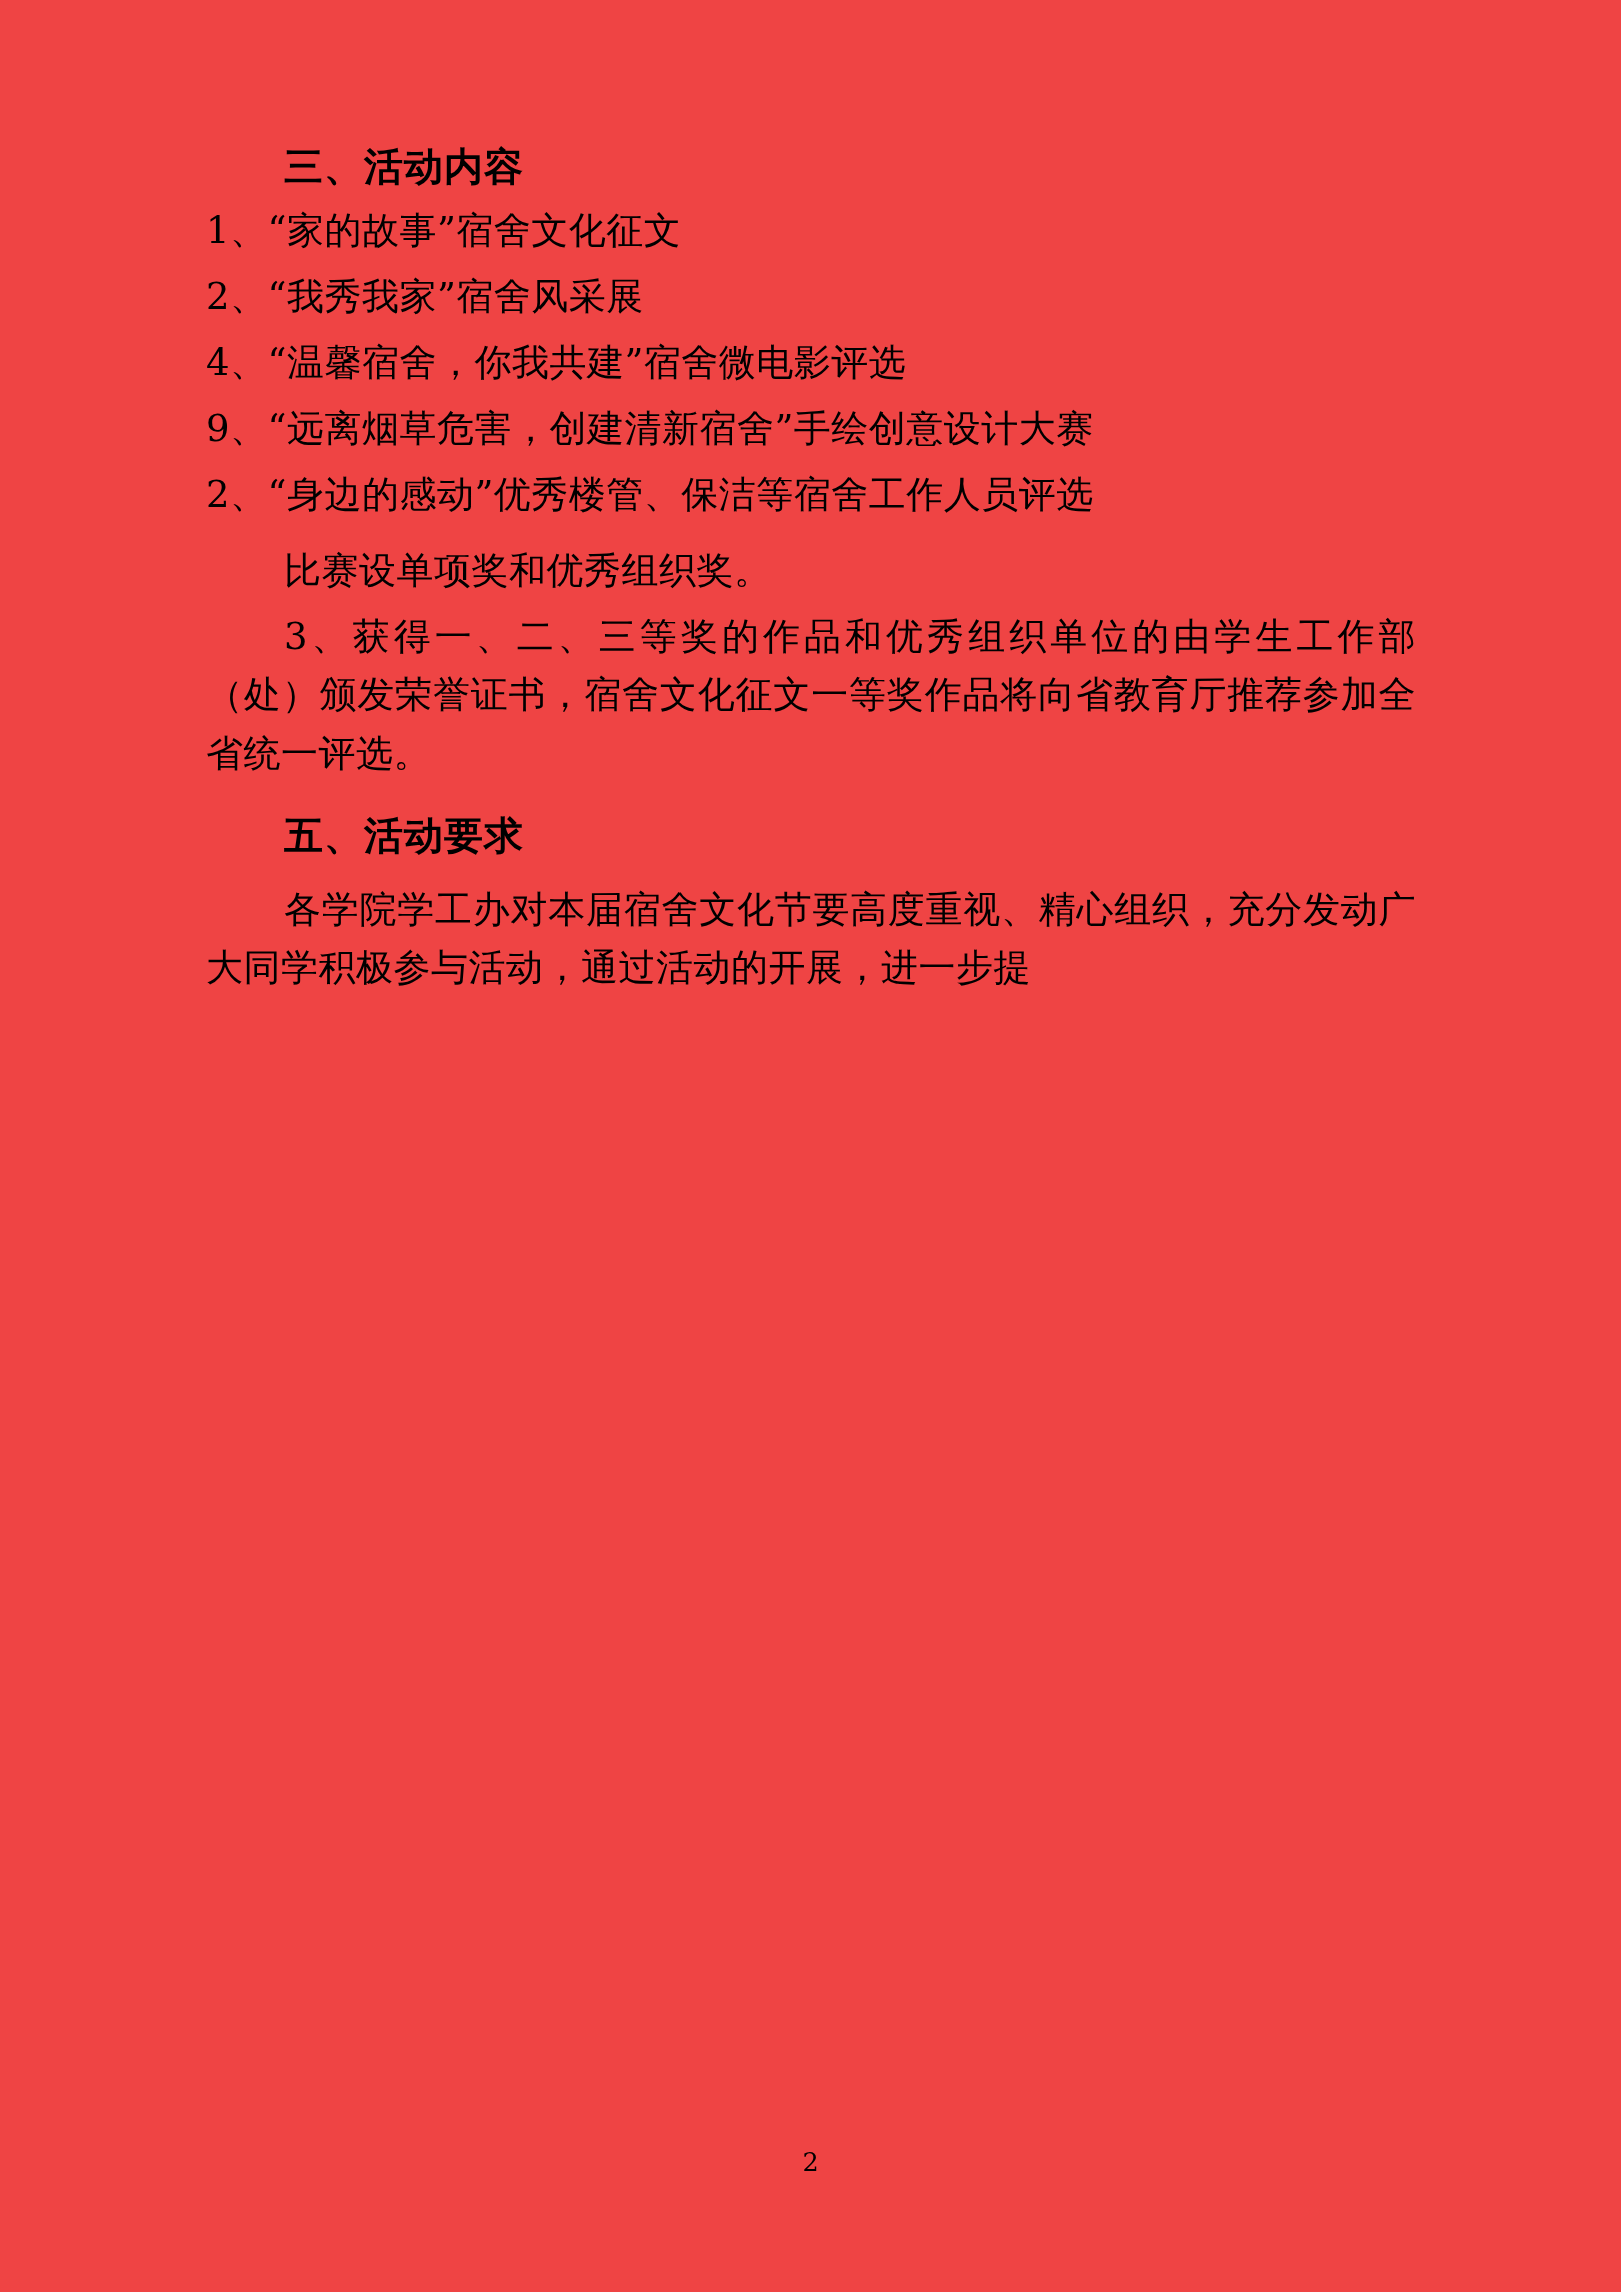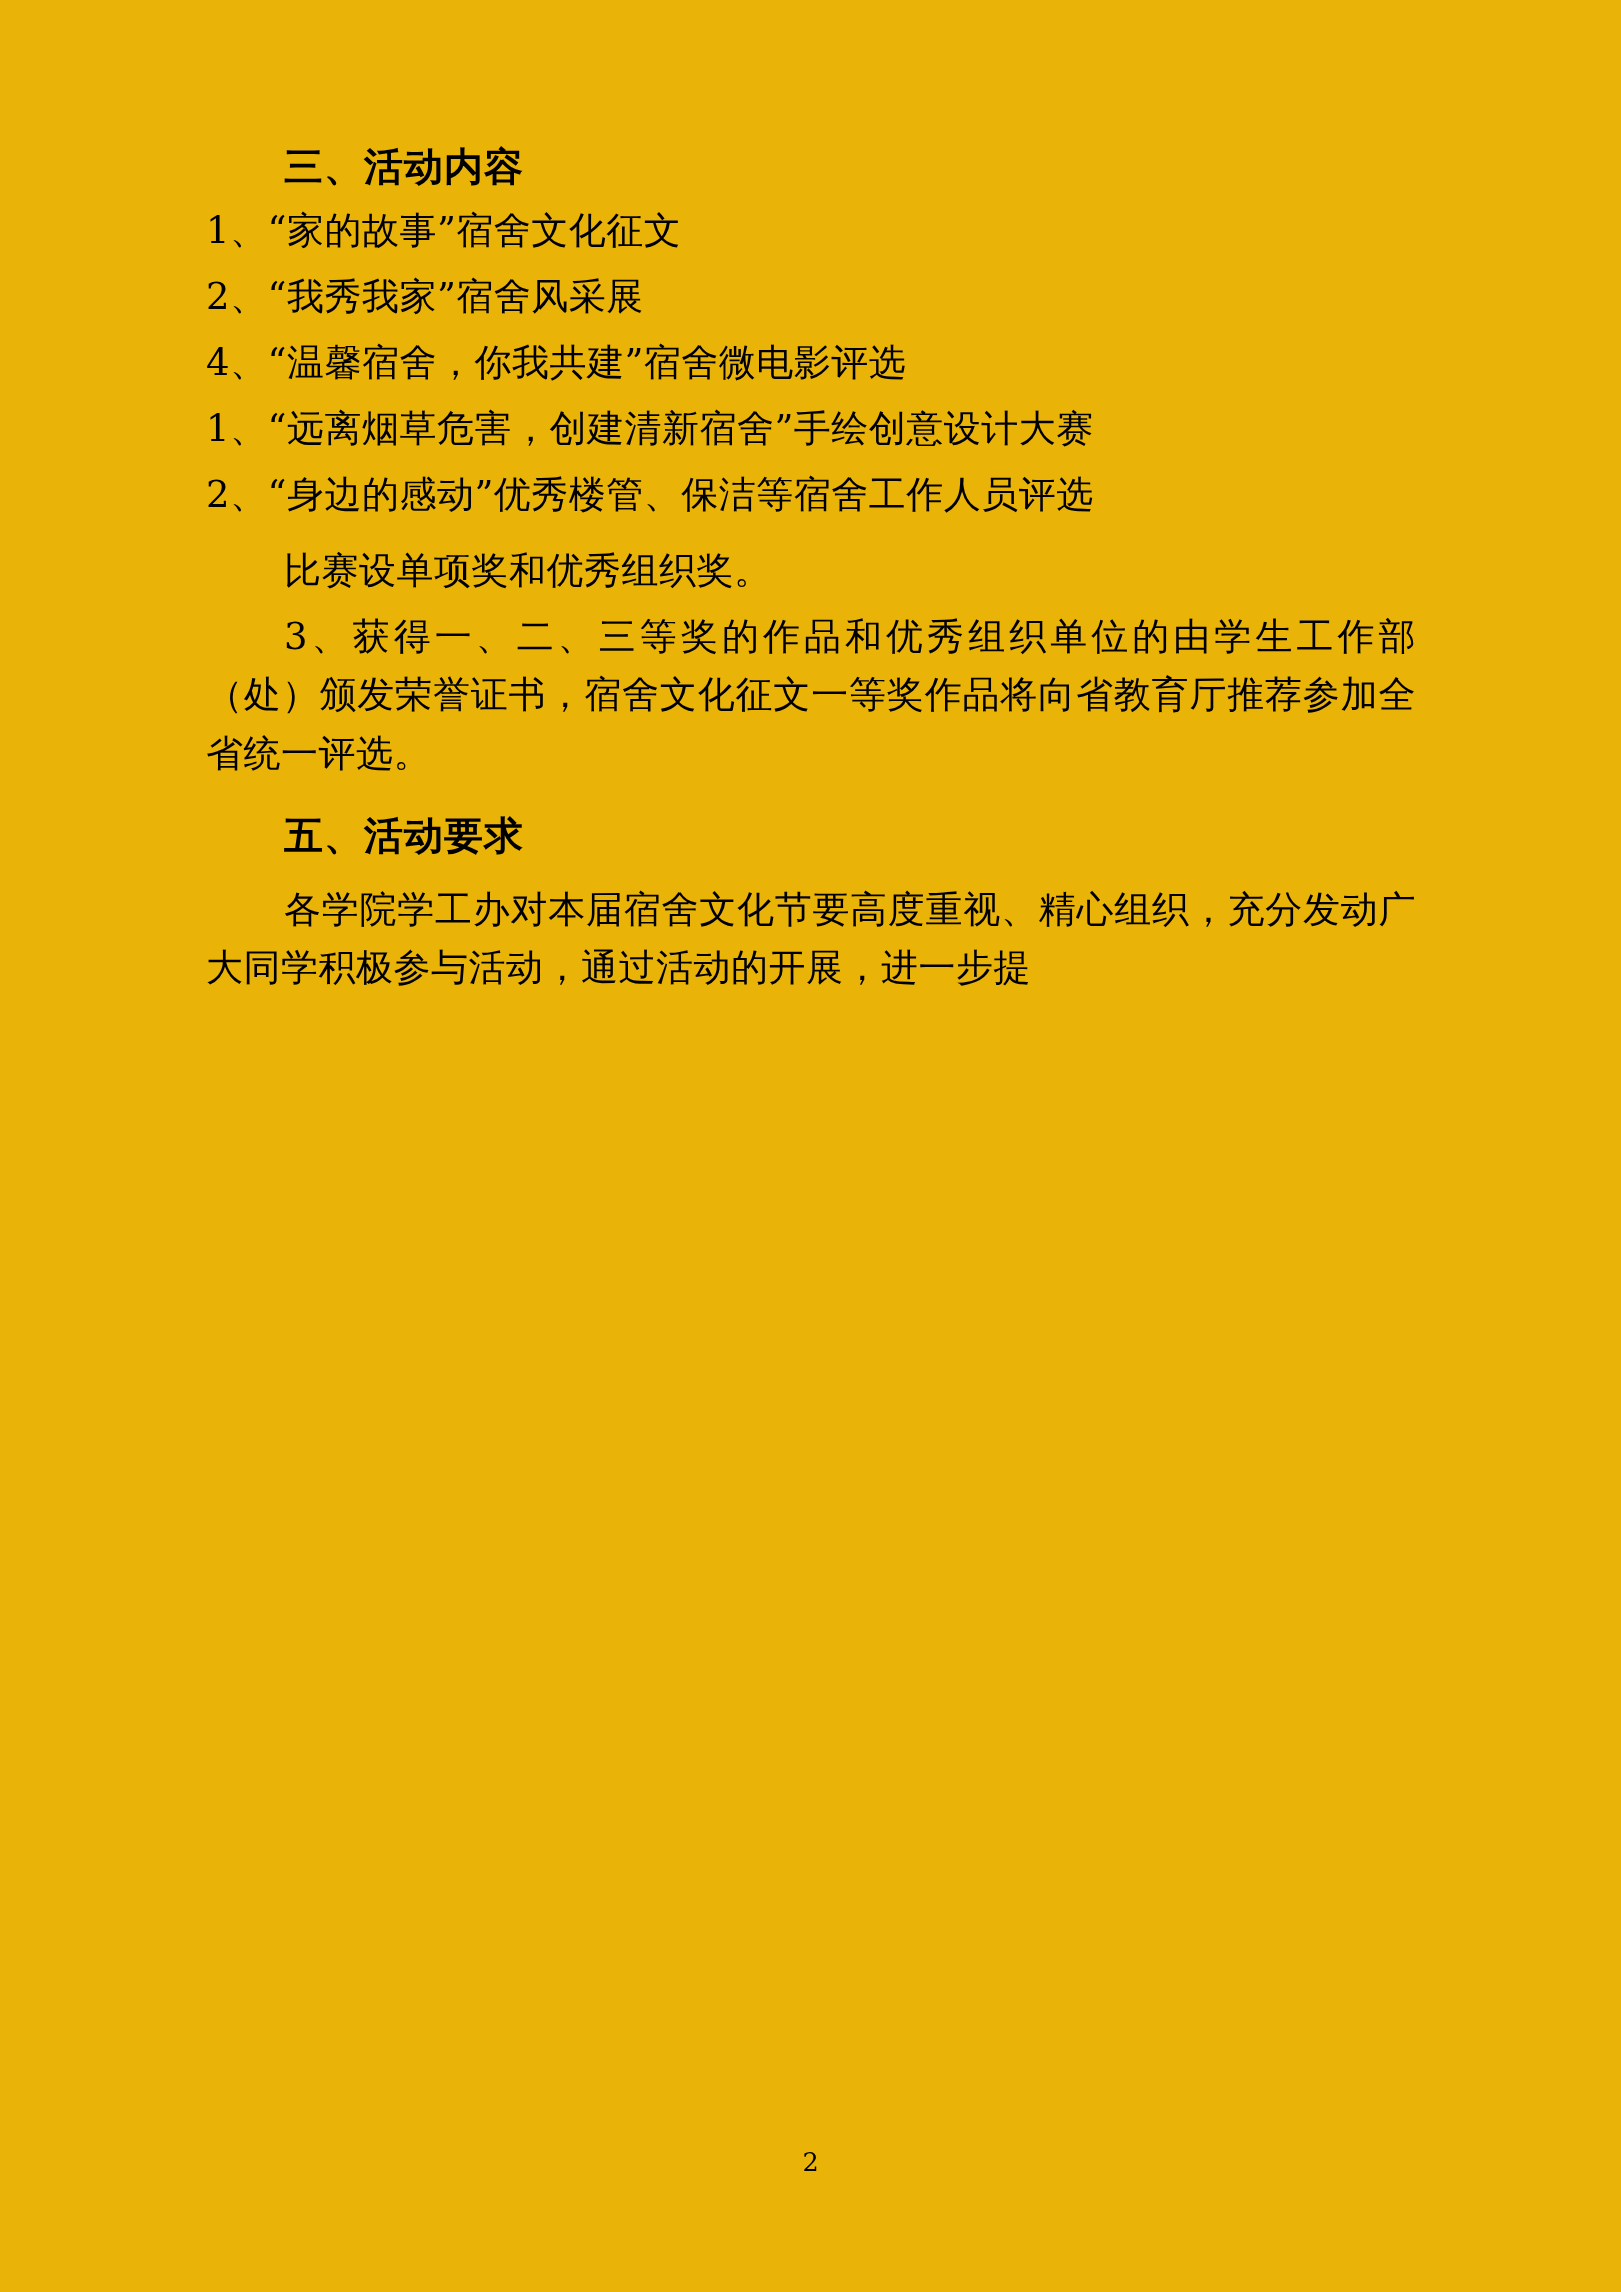--- a/index.html
+++ b/index.html
@@ -9,21 +9,21 @@
   }
   body {
     font-family: "DejaVu Serif", "Liberation Serif", serif;
     color: #000000;
   }
   .page {
     position: relative;
     width: 1621px;
     height: 2293px;
     margin: 0 auto;
-    background: #eab308;
+    background: #ef4444;
     box-sizing: border-box;
     padding: 147px 206px 0 206px;
     overflow: hidden;
   }
   .doc-body {
     width: 1210px;
   }
   .heading {
     font-size: 39px;
     font-weight: bold;
@@ -75,21 +75,21 @@
 <body>
 
 <div class="page">
   <div class="doc-body">
 
     <div class="heading">三、活动内容</div>
 
     <div class="list-line">1、“家的故事”宿舍文化征文</div>
     <div class="list-line">2、“我秀我家”宿舍风采展</div>
     <div class="list-line">4、“温馨宿舍，你我共建”宿舍微电影评选</div>
-    <div class="list-line">1、“远离烟草危害，创建清新宿舍”手绘创意设计大赛</div>
+    <div class="list-line">9、“远离烟草危害，创建清新宿舍”手绘创意设计大赛</div>
     <div class="list-line">2、“身边的感动”优秀楼管、保洁等宿舍工作人员评选</div>
 
 
     <div class="para para-tight">比赛设单项奖和优秀组织奖。</div>
 
     <div class="para-block">3、获得一、二、三等奖的作品和优秀组织单位的由学生工作部（处）颁发荣誉证书，宿舍文化征文一等奖作品将向省教育厅推荐参加全省统一评选。</div>
 
     <div class="heading heading-2">五、活动要求</div>
 
     <div class="para-block">各学院学工办对本届宿舍文化节要高度重视、精心组织，充分发动广大同学积极参与活动，通过活动的开展，进一步提</div>

